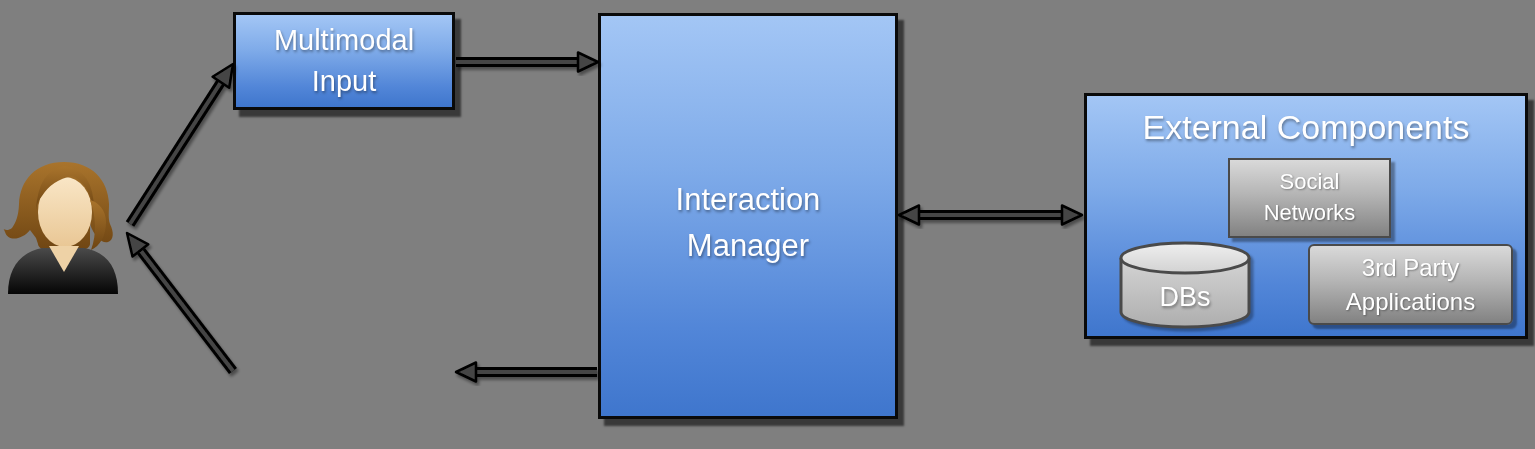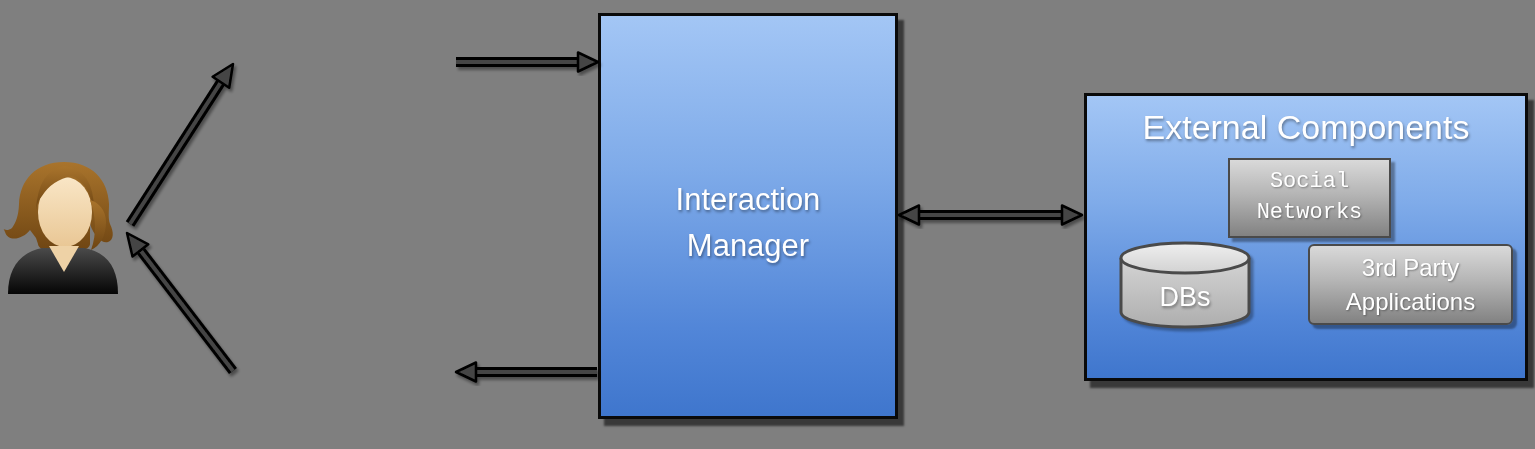--- a/index.html
+++ b/index.html
@@ -20,36 +20,36 @@
     background:linear-gradient(180deg, var(--node_blue_top,#a3c6f5) 0%, #7fabe9 38%, #5286d8 78%, var(--node_blue_bottom,#3f76cd) 100%);
     box-shadow:6px 7px 2px rgba(0,0,0,0.55);
     text-shadow:1px 2px 3px rgba(0,0,0,0.4);
     z-index:2;
   }
   .node .label{display:block;max-width:92%;}
   #node-input  {left:233px;top:12px; width:222px;height:98px; font-size:29px;line-height:1.42;}
   #node-output {left:233px;top:322px;width:222px;height:98px; font-size:29px;line-height:1.42;}
   #node-im     {left:598px;top:13px; width:300px;height:406px;font-size:31px;line-height:1.5;}
   #node-im .label{max-width:250px;margin-top:14px;}
-  #node-ext    {left:1084px;top:93px;width:444px;height:288px;display:block;}
+  #node-ext    {left:1084px;top:93px;width:444px;height:246px;display:block;}
   .ext-title{
     position:absolute;left:0;top:12px;width:100%;
     text-align:center;font-size:34px;color:#fff;
     text-shadow:1px 2px 3px rgba(0,0,0,0.4);
   }
   .graybox{
     position:absolute;box-sizing:border-box;
     display:flex;align-items:center;justify-content:center;text-align:center;
     color:#fff;
     border:2px solid #4a4a4a;
     background:linear-gradient(180deg, var(--node_gray_top,#d9d9d9) 0%, #b5b5b5 45%, var(--node_gray_bottom,#828282) 100%);
     box-shadow:4px 4px 2px rgba(0,0,0,0.35);
     text-shadow:1px 1px 2px rgba(0,0,0,0.35);
   }
-  #box-social{left:141px;top:62px;width:163px;height:80px;font-size:22px;line-height:1.4;font-family:Liberation Mono, monospace;}
+  #box-social{left:141px;top:62px;width:163px;height:80px;font-size:22px;line-height:1.4;}
   #box-third {left:221px;top:148px;width:205px;height:81px;font-size:24px;line-height:1.4;border-radius:6px;}
   #cyl-dbs{position:absolute;left:30px;top:144px;width:136px;height:92px;filter:drop-shadow(3px 3px 1px rgba(0,0,0,0.3));}
   #cyl-dbs text{
     font-family:"Liberation Sans", sans-serif;
     font-size:27px;fill:#ffffff;text-anchor:middle;
   }
   .arrows{position:absolute;left:0;top:0;z-index:3;pointer-events:none;}
   .person{position:absolute;left:2px;top:158px;width:122px;height:136px;z-index:1;}
 </style>
 </head>
@@ -75,20 +75,23 @@
     <path d="M62,4 C34,4 18,22 17,46 C16.5,58 14,64 10,70 C2,76 0,66 3,74 C6,84 20,82 28,72
          L34,80 L36,86 C36,92 50,95 62,95 C74,95 88,92 88,86 L88,66
          C92,78 100,86 106,84 C112,82 112,74 108,66 C106,60 107,54 107,46 C106,22 90,4 62,4 Z" fill="url(#hairG)"></path>
     <ellipse cx="63" cy="54" rx="27" ry="35" fill="url(#faceG)"></ellipse>
     <path d="M34,52 Q36,12 63,8 Q92,12 92,52 Q86,24 70,18 Q50,22 40,38 Q35,44 34,52 Z" fill="url(#hairG)"></path>
     <path d="M88,42 C94,58 95,76 89,92 C98,88 104,78 104,64 C104,52 96,44 88,42 Z" fill="url(#hairG)"></path>
     <path d="M6,136 C6,108 20,94 40,90 L82,90 C104,94 116,108 116,136 Z" fill="url(#bodyG)"></path>
     <path d="M47,88 L77,88 L62,114 Z" fill="#eed2a6"></path>
   </svg>
 
+  <div class="node" id="node-input">
+    <span class="label">Multimodal Input</span>
+  </div>
 
 
   <div class="node" id="node-im">
     <span class="label">Interaction Manager</span>
   </div>
 
   <div class="node" id="node-ext">
     <div class="ext-title">External Components</div>
 
     <div class="graybox" id="box-social">

